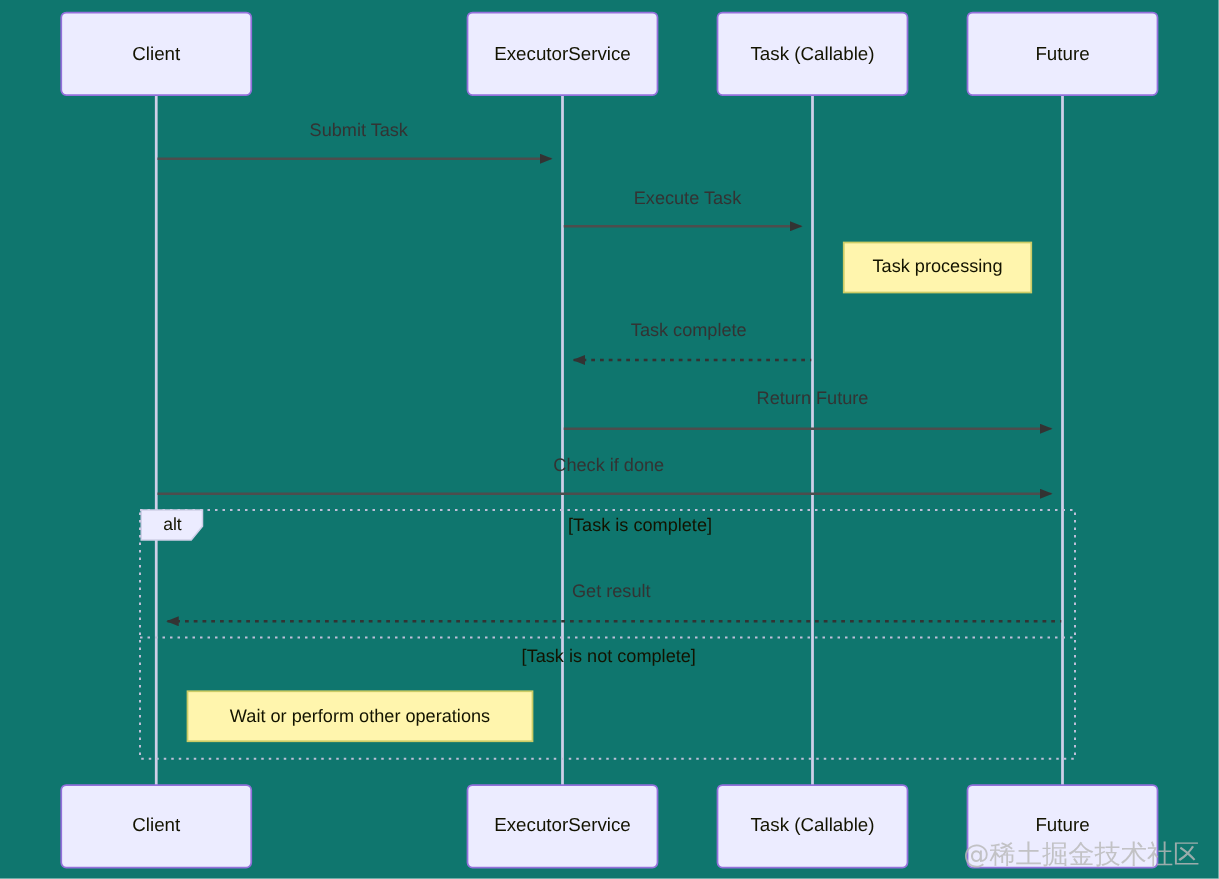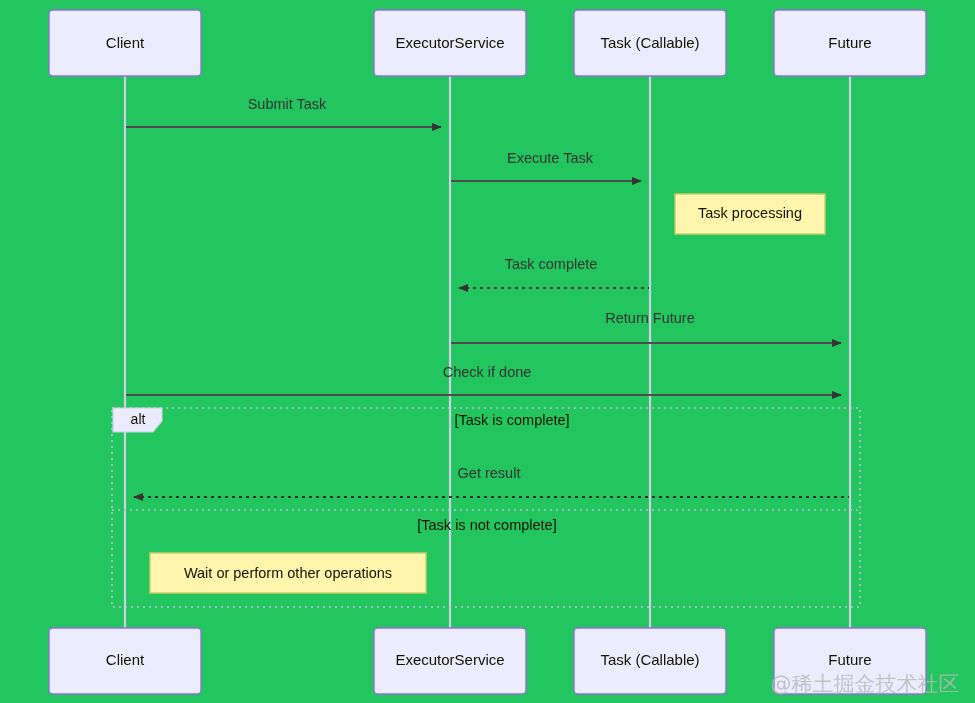--- a/index.html
+++ b/index.html
@@ -7,21 +7,21 @@
     padding: 0;
     background: #ffffff;
   }
   body {
     font-family: "Liberation Sans", "DejaVu Sans", sans-serif;
   }
   #diagram-root {
     position: relative;
     width: 975px;
     height: 703px;
-    background: #22c55e;
+    background: #0f766e;
     overflow: hidden;
   }
   svg#seq-svg {
     position: absolute;
     left: 0;
     top: 0;
     width: 975px;
     height: 703px;
     display: block;
   }

